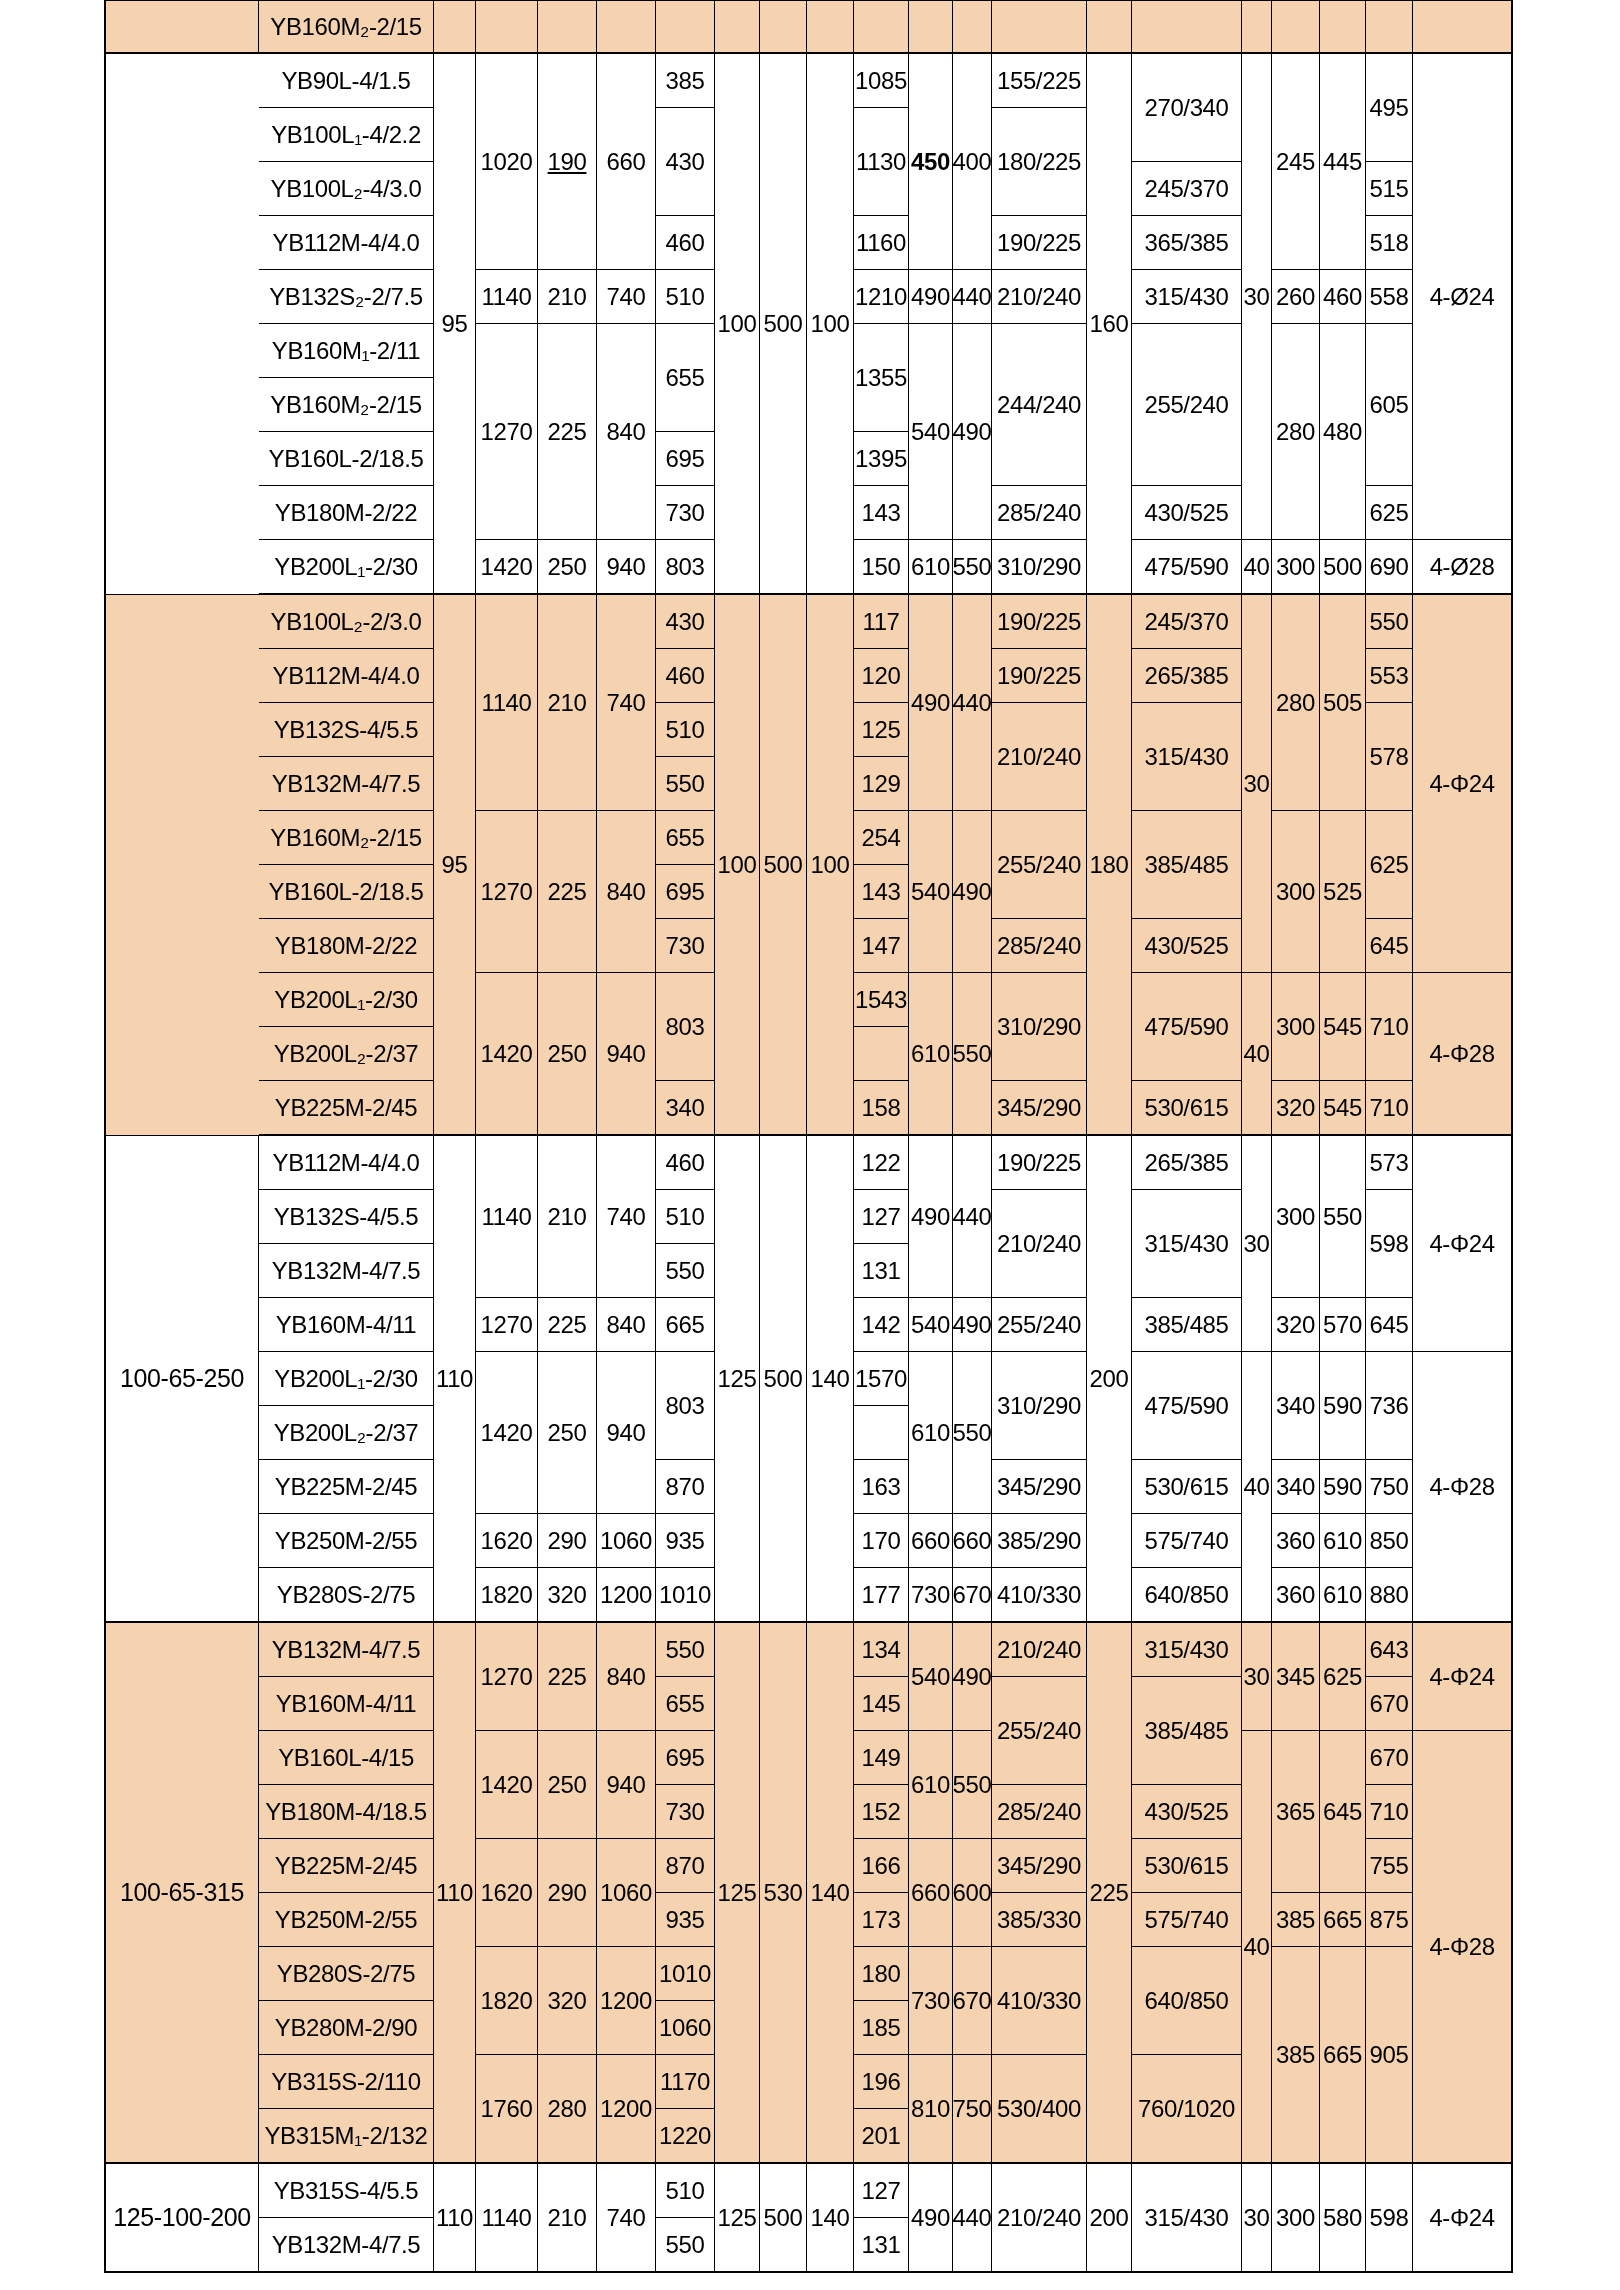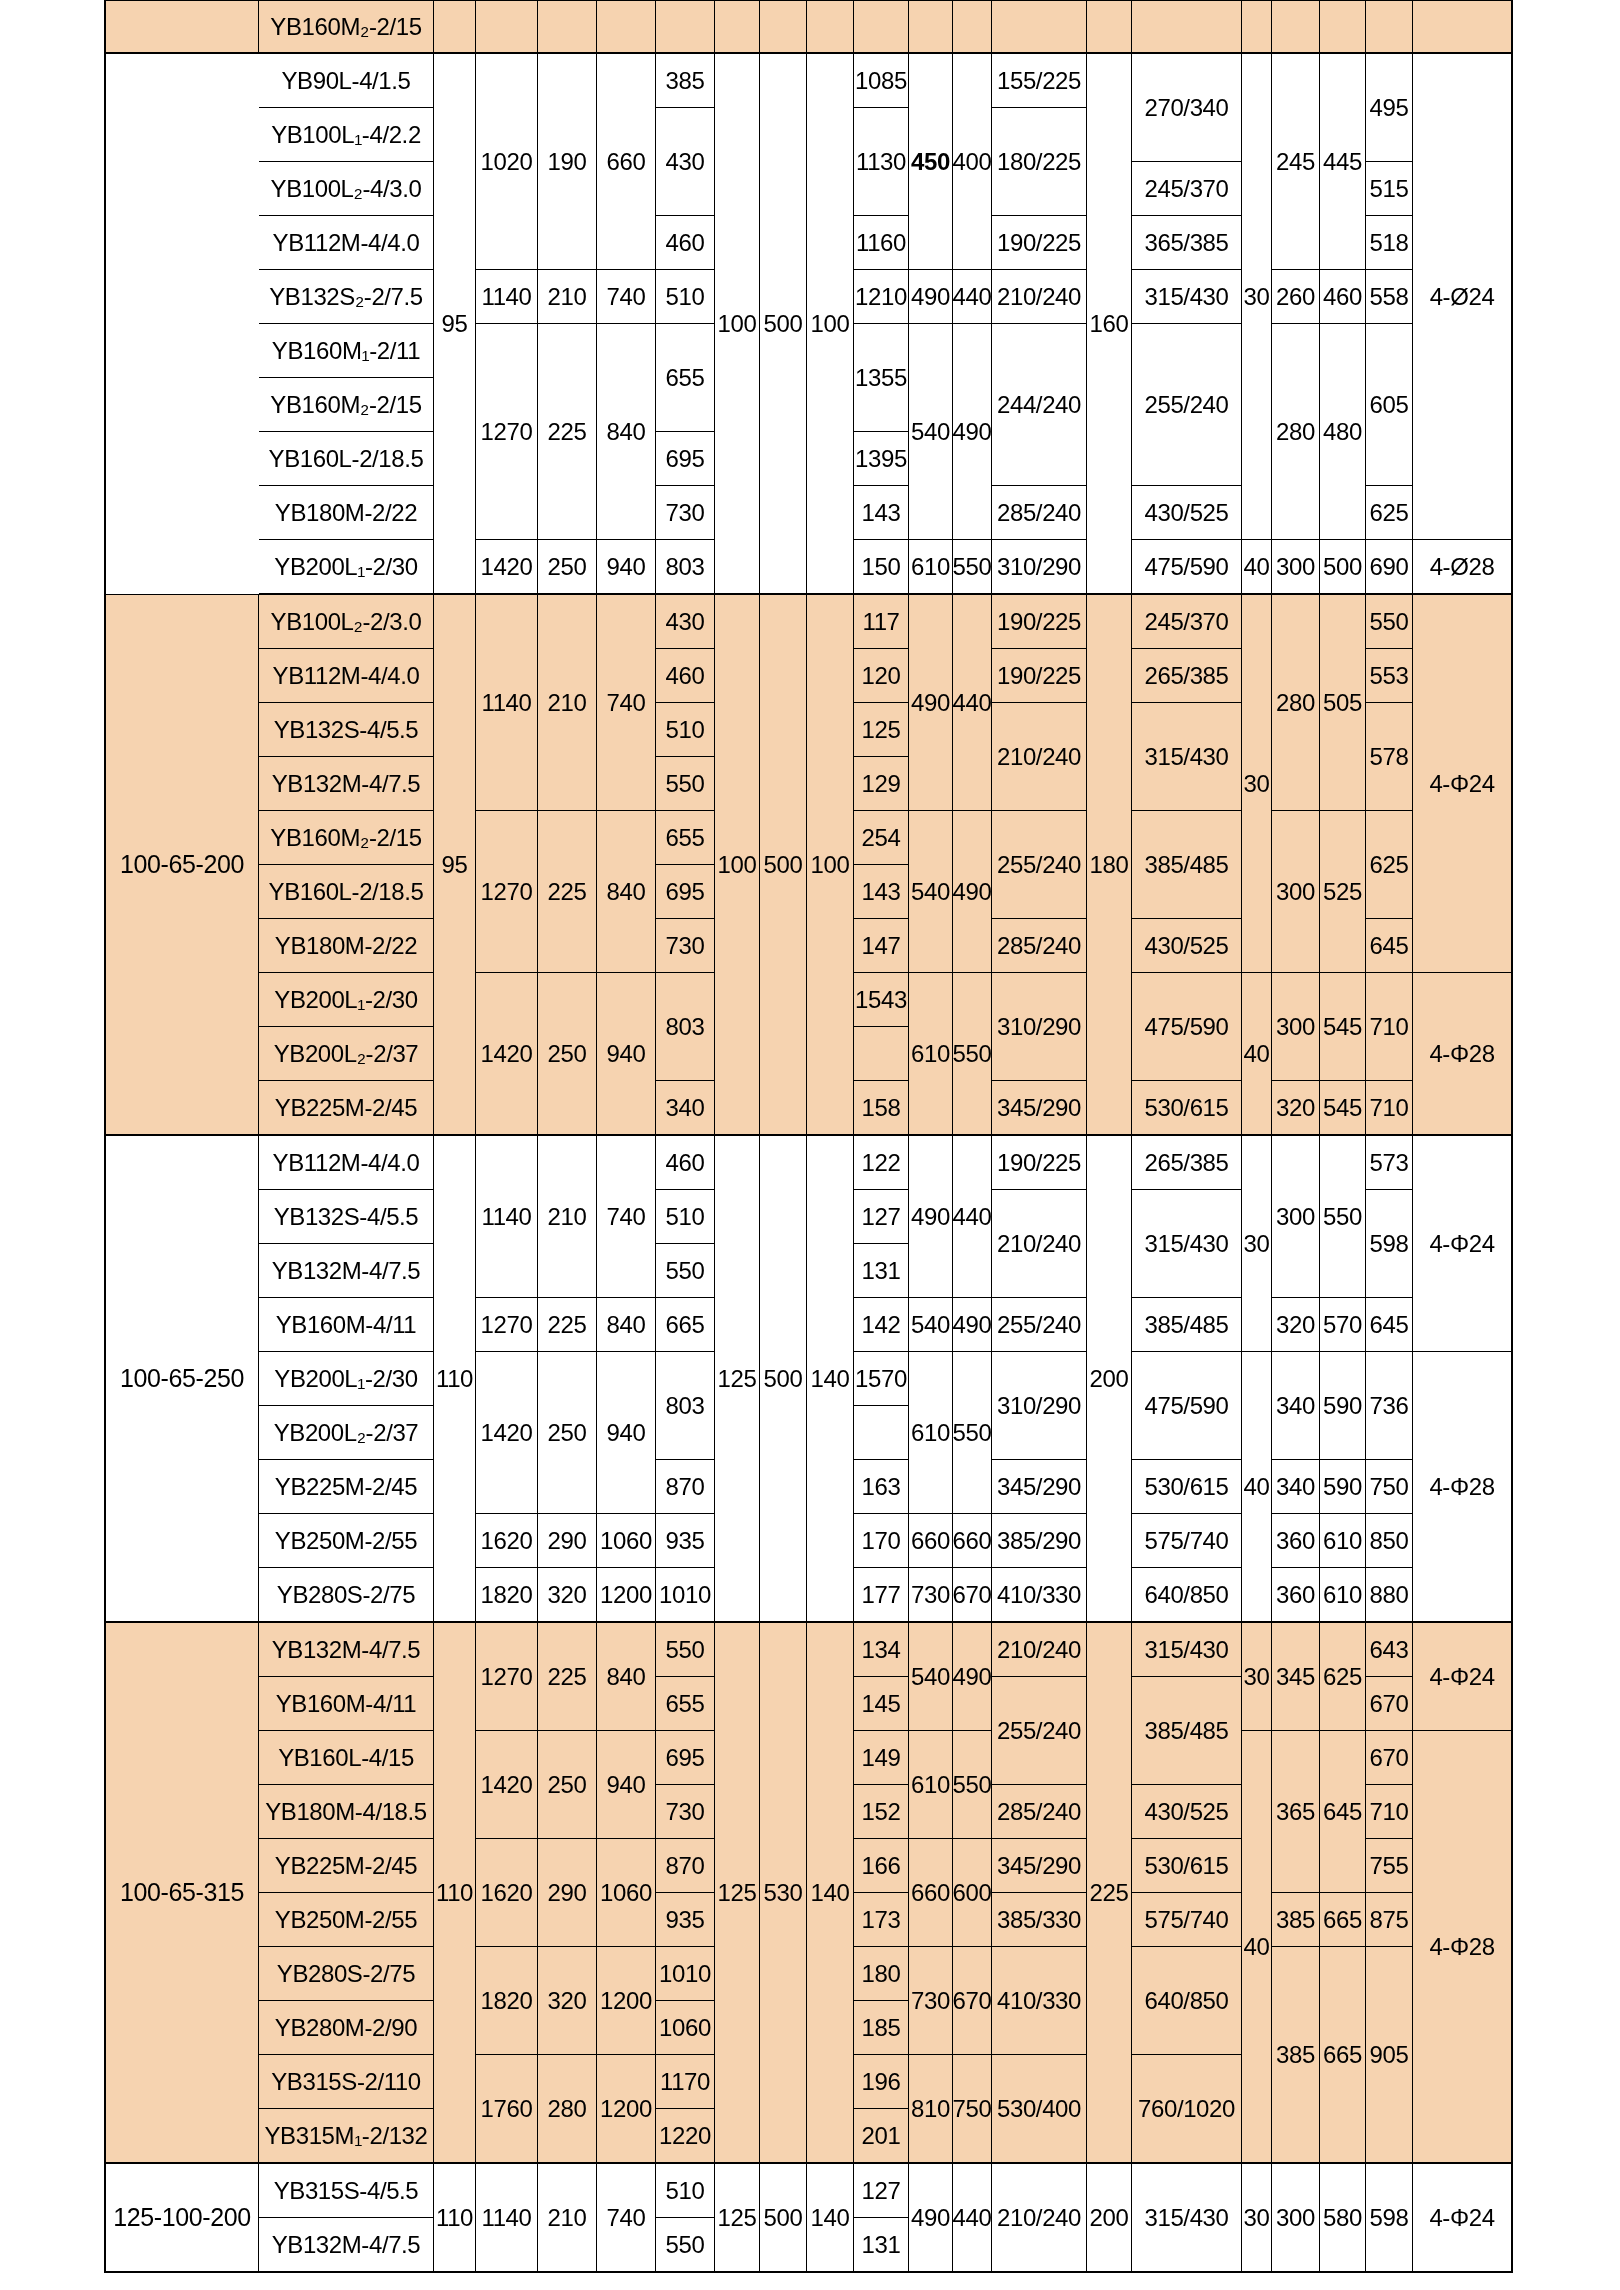--- a/index.html
+++ b/index.html
@@ -67,21 +67,21 @@
         <div class="cell model-col" style="grid-area: 6 / 2 / span 1;">YB160M₁-2/11</div>
         <div class="cell model-col" style="grid-area: 7 / 2 / span 1;">YB160M₂-2/15</div>
         <div class="cell model-col" style="grid-area: 8 / 2 / span 1;">YB160L-2/18.5</div>
         <div class="cell model-col" style="grid-area: 9 / 2 / span 1;">YB180M-2/22</div>
         <div class="cell model-col" style="grid-area: 10 / 2 / span 1;">YB200L₁-2/30</div>
         <div class="cell" style="grid-area: 1 / 3 / span 10;">95</div>
         <div class="cell" style="grid-area: 1 / 4 / span 4;">1020</div>
         <div class="cell" style="grid-area: 5 / 4 / span 1;">1140</div>
         <div class="cell" style="grid-area: 6 / 4 / span 4;">1270</div>
         <div class="cell" style="grid-area: 10 / 4 / span 1;">1420</div>
-        <div class="cell" style="grid-area: 1 / 5 / span 4;">190</div>
+        <div class="cell" style="grid-area: 1 / 5 / span 4; text-decoration: underline;">190</div>
         <div class="cell" style="grid-area: 5 / 5 / span 1;">210</div>
         <div class="cell" style="grid-area: 6 / 5 / span 4;">225</div>
         <div class="cell" style="grid-area: 10 / 5 / span 1;">250</div>
         <div class="cell" style="grid-area: 1 / 6 / span 4;">660</div>
         <div class="cell" style="grid-area: 5 / 6 / span 1;">740</div>
         <div class="cell" style="grid-area: 6 / 6 / span 4;">840</div>
         <div class="cell" style="grid-area: 10 / 6 / span 1;">940</div>
         <div class="cell" style="grid-area: 1 / 7 / span 1;">385</div>
         <div class="cell" style="grid-area: 2 / 7 / span 2;">430</div>
         <div class="cell" style="grid-area: 4 / 7 / span 1;">460</div>
@@ -138,21 +138,20 @@
         <div class="cell" style="grid-area: 3 / 20 / span 1;">515</div>
         <div class="cell" style="grid-area: 4 / 20 / span 1;">518</div>
         <div class="cell" style="grid-area: 5 / 20 / span 1;">558</div>
         <div class="cell" style="grid-area: 6 / 20 / span 3;">605</div>
         <div class="cell" style="grid-area: 9 / 20 / span 1;">625</div>
         <div class="cell" style="grid-area: 10 / 20 / span 1;">690</div>
         <div class="cell" style="grid-area: 1 / 21 / span 9;">4-Ø24</div>
         <div class="cell" style="grid-area: 10 / 21 / span 1;">4-Ø28</div>
       </div>
       <div class="section" style="background: rgb(246, 211, 176); grid-auto-rows: 54px;">
-        <div class="cell size-col" style="grid-area: 1 / 1 / span 10;">100-65-200</div>
         <div class="cell model-col" style="grid-area: 1 / 2 / span 1;">YB100L₂-2/3.0</div>
         <div class="cell model-col" style="grid-area: 2 / 2 / span 1;">YB112M-4/4.0</div>
         <div class="cell model-col" style="grid-area: 3 / 2 / span 1;">YB132S-4/5.5</div>
         <div class="cell model-col" style="grid-area: 4 / 2 / span 1;">YB132M-4/7.5</div>
         <div class="cell model-col" style="grid-area: 5 / 2 / span 1;">YB160M₂-2/15</div>
         <div class="cell model-col" style="grid-area: 6 / 2 / span 1;">YB160L-2/18.5</div>
         <div class="cell model-col" style="grid-area: 7 / 2 / span 1;">YB180M-2/22</div>
         <div class="cell model-col" style="grid-area: 8 / 2 / span 1;">YB200L₁-2/30</div>
         <div class="cell model-col" style="grid-area: 9 / 2 / span 1;">YB200L₂-2/37</div>
         <div class="cell model-col" style="grid-area: 10 / 2 / span 1;">YB225M-2/45</div>

